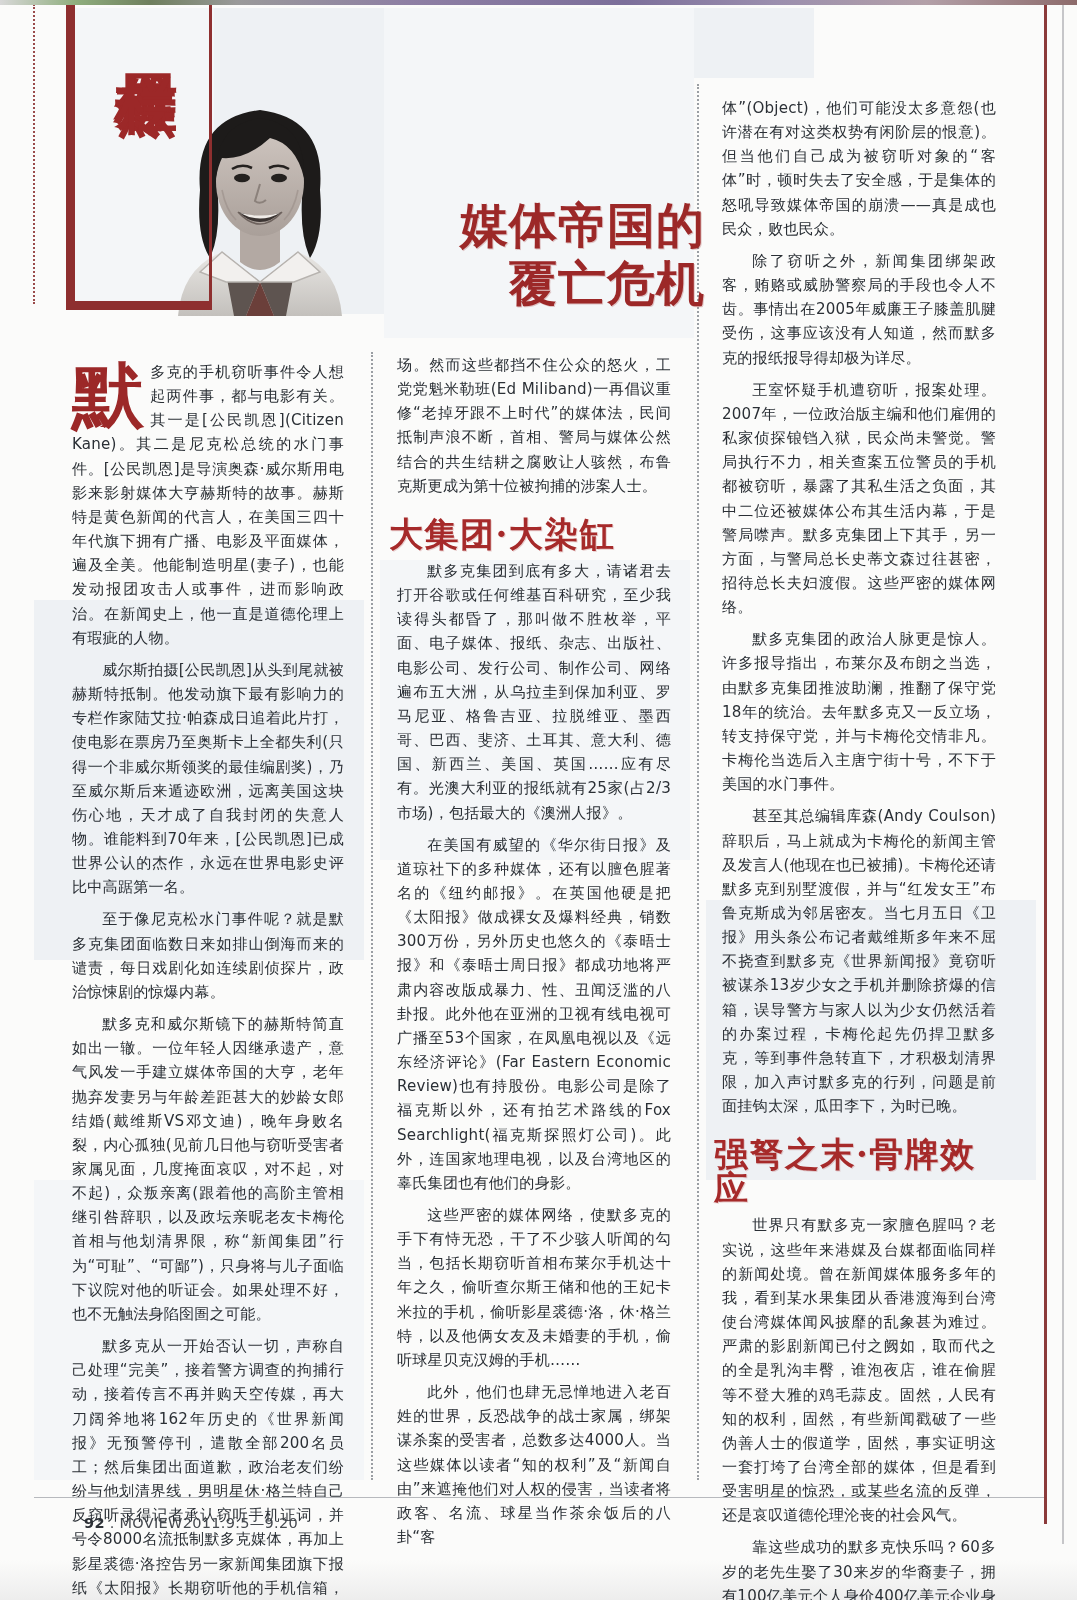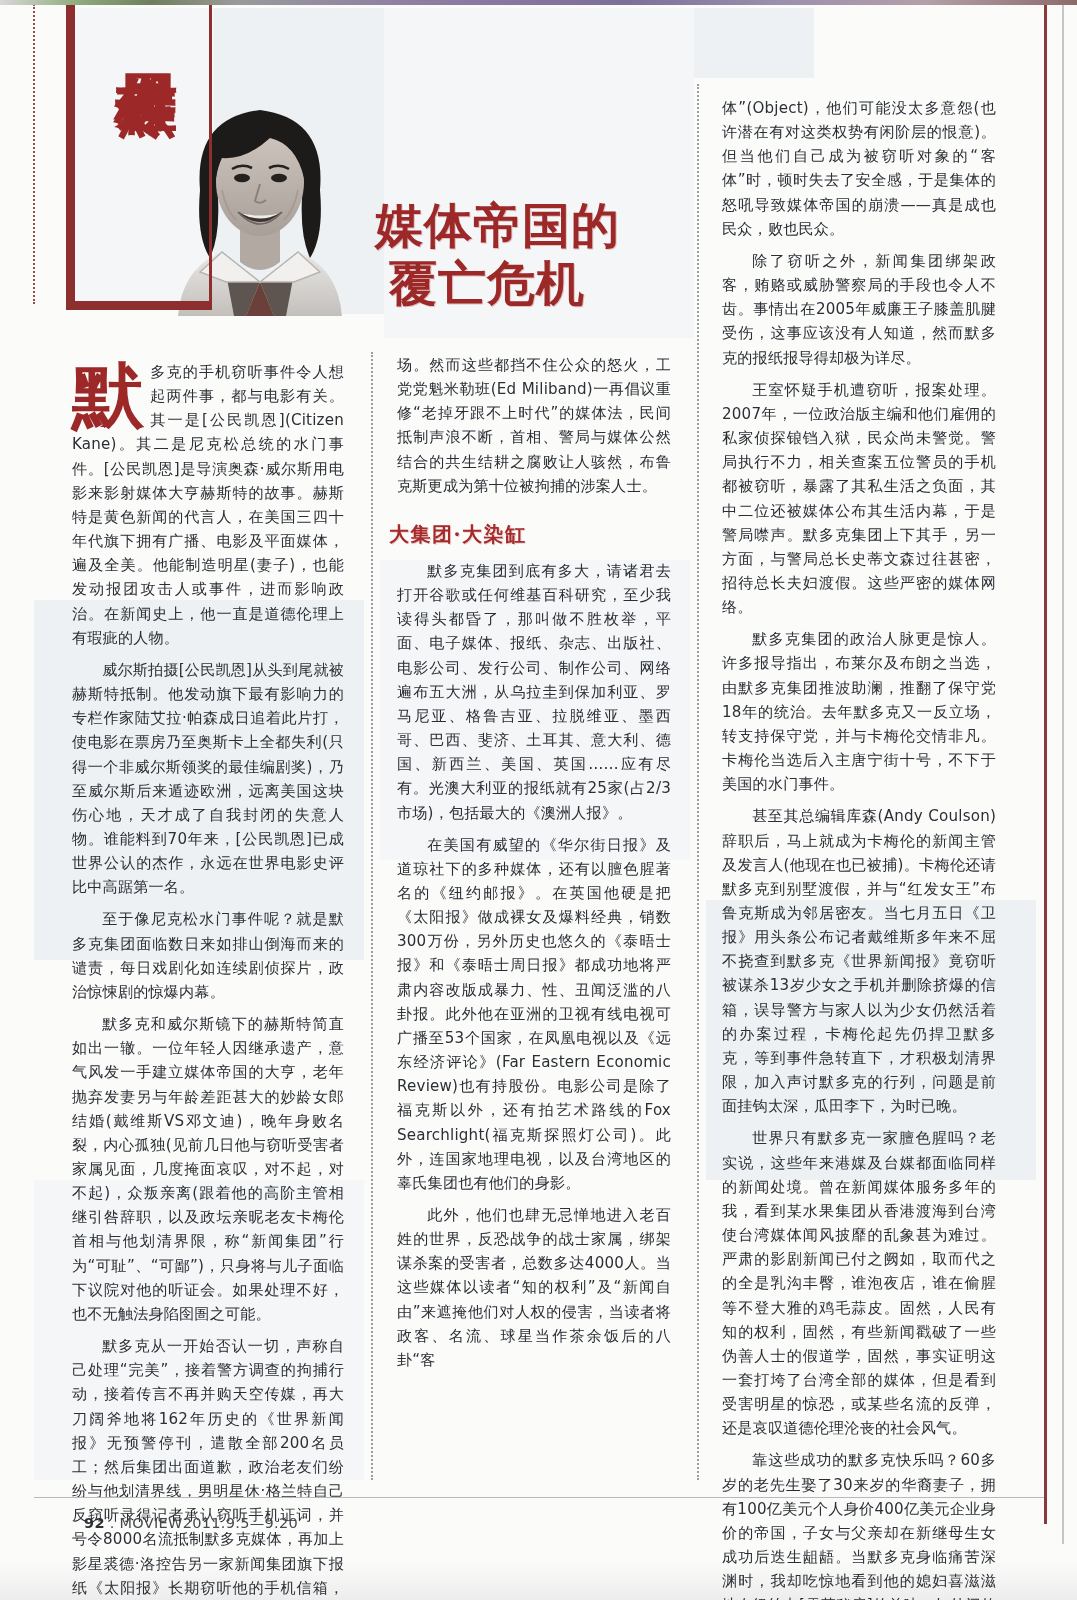--- a/index.html
+++ b/index.html
@@ -103,20 +103,21 @@
     top: 196px; left: 375px;
     width: 330px;
     color: #9c2828;
     font-family: "DejaVu Serif", "Liberation Serif", serif;
     font-weight: bold;
     font-size: 48px;
     line-height: 58px;
     letter-spacing: 1px;
     z-index: 19;
     text-shadow: 1px 1px 0 rgba(156,40,40,.25);
+    text-align: right;
   }
   .headline .l2 { display:block; padding-left: 14px; }
 
   
   .col {
     position: absolute;
     z-index: 15;
     box-sizing: border-box;
     color: #2a2f35;
     font-family: "DejaVu Sans", "Liberation Sans", sans-serif;
@@ -143,21 +144,21 @@
     font-size: 72px;
     line-height: 62px;
     margin: 4px 6px 0 0;
     padding: 0;
   }
 
   .sec-head {
     color: #a62a2a;
     font-family: "DejaVu Serif", "Liberation Serif", serif;
     font-weight: bold;
-    font-size: 20px;
+    font-size: 34px;
     line-height: 34px;
     letter-spacing: 1.5px;
     margin: 19px 0 5px 0;
     text-shadow: 1px 1px 0 rgba(166,42,42,.2);
   }
 
   
   .sep {
     position: absolute;
     width: 0;
@@ -280,29 +281,31 @@
     <p class="ind">默多克和威尔斯镜下的赫斯特简直如出一辙。一位年轻人因继承遗产，意气风发一手建立媒体帝国的大亨，老年抛弃发妻另与年龄差距甚大的妙龄女郎结婚(戴维斯VS邓文迪)，晚年身败名裂，内心孤独(见前几日他与窃听受害者家属见面，几度掩面哀叹，对不起，对不起)，众叛亲离(跟着他的高阶主管相继引咎辞职，以及政坛亲昵老友卡梅伦首相与他划清界限，称“新闻集团”行为“可耻”、“可鄙”)，只身将与儿子面临下议院对他的听证会。如果处理不好，也不无触法身陷囹圄之可能。</p>
     <p class="ind">默多克从一开始否认一切，声称自己处理“完美”，接着警方调查的拘捕行动，接着传言不再并购天空传媒，再大刀阔斧地将162年历史的《世界新闻报》无预警停刊，遣散全部200名员工；然后集团出面道歉，政治老友们纷纷与他划清界线，男明星休·格兰特自己反窃听录得记者承认窃听手机证词，并号令8000名流抵制默多克媒体，再加上影星裘德·洛控告另一家新闻集团旗下报纸《太阳报》长期窃听他的手机信箱，至此新闻集团兵败如山倒，在美国的道琼新闻社及《华尔街日报》跟了默多克52年的执行长列斯·辛顿(Les Hinton)先引咎辞职，使默多克断了左臂，接着《太阳报》与《世界新闻报》执行长亲如默多克干女儿的布鲁克斯(Rebekah Brooks)也递上辞呈，默多克再失右臂。</p>
 
   </div>
 
   <div class="col col2">
     <p>场。然而这些都挡不住公众的怒火，工党党魁米勒班(Ed Miliband)一再倡议重修“老掉牙跟不上时代”的媒体法，民间抵制声浪不断，首相、警局与媒体公然结合的共生结耕之腐败让人骇然，布鲁克斯更成为第十位被拘捕的涉案人士。</p>
     <div class="sec-head">大集团·大染缸</div>
     <p class="ind">默多克集团到底有多大，请诸君去打开谷歌或任何维基百科研究，至少我读得头都昏了，那叫做不胜枚举，平面、电子媒体、报纸、杂志、出版社、电影公司、发行公司、制作公司、网络遍布五大洲，从乌拉圭到保加利亚、罗马尼亚、格鲁吉亚、拉脱维亚、墨西哥、巴西、斐济、土耳其、意大利、德国、新西兰、美国、英国……应有尽有。光澳大利亚的报纸就有25家(占2/3市场)，包括最大的《澳洲人报》。</p>
     <p class="ind">在美国有威望的《华尔街日报》及道琼社下的多种媒体，还有以膻色腥著名的《纽约邮报》。在英国他硬是把《太阳报》做成裸女及爆料经典，销数300万份，另外历史也悠久的《泰晤士报》和《泰晤士周日报》都成功地将严肃内容改版成暴力、性、丑闻泛滥的八卦报。此外他在亚洲的卫视有线电视可广播至53个国家，在凤凰电视以及《远东经济评论》(Far Eastern Economic Review)也有持股份。电影公司是除了福克斯以外，还有拍艺术路线的Fox Searchlight(福克斯探照灯公司)。此外，连国家地理电视，以及台湾地区的辜氏集团也有他们的身影。</p>
+    <p class="ind">这些严密的媒体网络，使默多克的手下有恃无恐，干了不少骇人听闻的勾当，包括长期窃听首相布莱尔手机达十年之久，偷听查尔斯王储和他的王妃卡米拉的手机，偷听影星裘德·洛，休·格兰特，以及他俩女友及未婚妻的手机，偷听球星贝克汉姆的手机……</p>
     <p class="ind">此外，他们也肆无忌惮地进入老百姓的世界，反恐战争的战士家属，绑架谋杀案的受害者，总数多达4000人。当这些媒体以读者“知的权利”及“新闻自由”来遮掩他们对人权的侵害，当读者将政客、名流、球星当作茶余饭后的八卦“客</p>
   </div>
 
   <div class="col col3">
     <p>体”(Object)，他们可能没太多意怨(也许潜在有对这类权势有闲阶层的恨意)。但当他们自己成为被窃听对象的“客体”时，顿时失去了安全感，于是集体的怒吼导致媒体帝国的崩溃——真是成也民众，败也民众。</p>
     <p class="ind">除了窃听之外，新闻集团绑架政客，贿赂或威胁警察局的手段也令人不齿。事情出在2005年威廉王子膝盖肌腱受伤，这事应该没有人知道，然而默多克的报纸报导得却极为详尽。</p>
     <p class="ind">王室怀疑手机遭窃听，报案处理。2007年，一位政治版主编和他们雇佣的私家侦探锒铛入狱，民众尚未警觉。警局执行不力，相关查案五位警员的手机都被窃听，暴露了其私生活之负面，其中二位还被媒体公布其生活内幕，于是警局噤声。默多克集团上下其手，另一方面，与警局总长史蒂文森过往甚密，招待总长夫妇渡假。这些严密的媒体网络。</p>
     <p class="ind">默多克集团的政治人脉更是惊人。许多报导指出，布莱尔及布朗之当选，由默多克集团推波助澜，推翻了保守党18年的统治。去年默多克又一反立场，转支持保守党，并与卡梅伦交情非凡。卡梅伦当选后入主唐宁街十号，不下于美国的水门事件。</p>
     <p class="ind">甚至其总编辑库森(Andy Coulson)辞职后，马上就成为卡梅伦的新闻主管及发言人(他现在也已被捕)。卡梅伦还请默多克到别墅渡假，并与“红发女王”布鲁克斯成为邻居密友。当七月五日《卫报》用头条公布记者戴维斯多年来不屈不挠查到默多克《世界新闻报》竟窃听被谋杀13岁少女之手机并删除挤爆的信箱，误导警方与家人以为少女仍然活着的办案过程，卡梅伦起先仍捍卫默多克，等到事件急转直下，才积极划清界限，加入声讨默多克的行列，问题是前面挂钩太深，瓜田李下，为时已晚。</p>
+    <div class="sec-head">强弩之末·骨牌效应</div>
     <p class="ind">世界只有默多克一家膻色腥吗？老实说，这些年来港媒及台媒都面临同样的新闻处境。曾在新闻媒体服务多年的我，看到某水果集团从香港渡海到台湾使台湾媒体闻风披靡的乱象甚为难过。严肃的影剧新闻已付之阙如，取而代之的全是乳沟丰臀，谁泡夜店，谁在偷腥等不登大雅的鸡毛蒜皮。固然，人民有知的权利，固然，有些新闻戳破了一些伪善人士的假道学，固然，事实证明这一套打垮了台湾全部的媒体，但是看到受害明星的惊恐，或某些名流的反弹，还是哀叹道德伦理沦丧的社会风气。</p>
     <p class="ind"><span>靠这些成功的默多克快乐吗？60多岁的老先生娶了30来岁的华裔妻子，拥有100亿美元个人身价400亿美元企业身价的帝国，子女与父亲却在新继母生女成功后迭生龃龉。当默多克身临痛苦深渊时，我却吃惊地看到他的媳妇喜滋滋地在纽约办[雪花秘扇]的首映，如外间传言分居了吗？强弩之末的默多克会不会摔上这一大跤而吃上官司？帝国下的媒体会不会如骨牌效应地应声而倒(难说，FBI已介入调查有无窃听九一一受难者电话的不法情事)？世界媒体会不会因这次事件诞生新的伦理规范或自律精神？</span></p>
   </div>
 
   <div class="footer-rule"></div>
   <div class="footer">
     <span class="pg">92</span>
     <span>.</span>
     <span>MOVIEW2011.9.5—9.20</span>
   </div>

